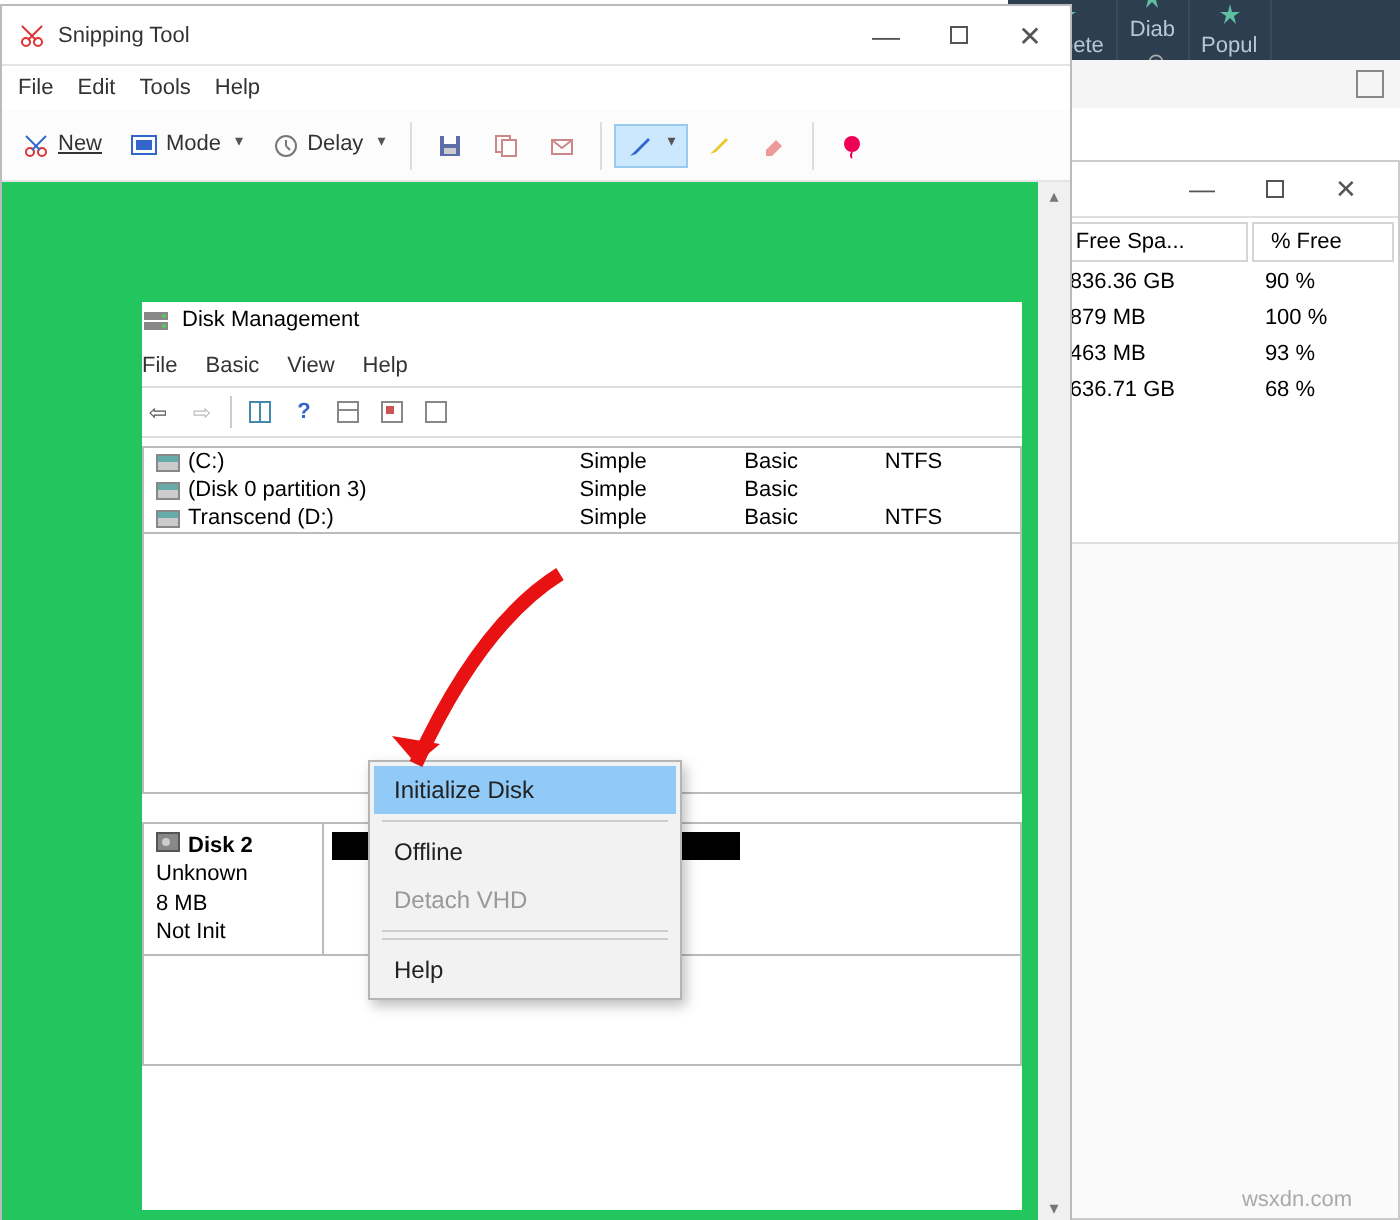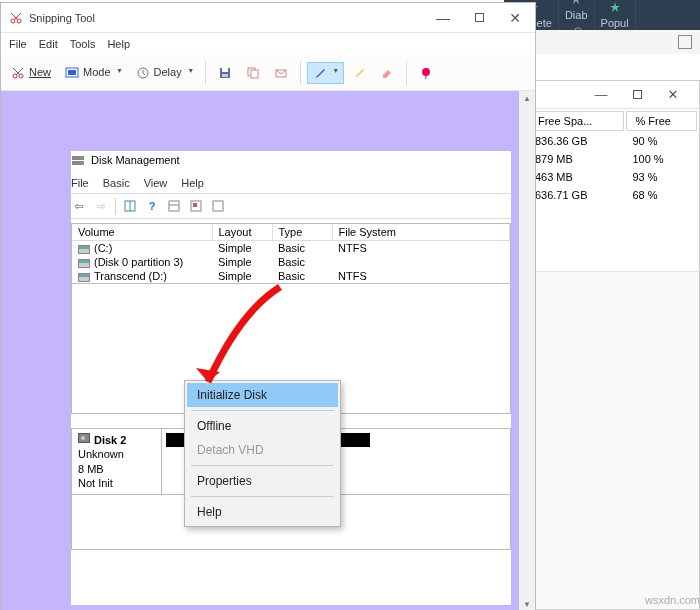--- a/index.html
+++ b/index.html
@@ -22,21 +22,21 @@
 .snip-title { height: 30px; display: flex; align-items: center; justify-content: space-between; padding: 0 2px 0 8px; border-bottom: 1px solid #e5e5e5; }
 .snip-title-l { display: flex; align-items: center; gap: 6px; font-size: 12px; color: #333; }
 .snip-title-r { display: flex; }
 .snip-title-r .win-btn { width: 36px; height: 28px; font-size: 14px; }
 .snip-menu { height: 22px; display: flex; align-items: center; gap: 12px; padding: 0 8px; font-size: 12px; color: #333; }
 .snip-tb { height: 36px; display: flex; align-items: center; gap: 2px; padding: 0 4px; border-bottom: 1px solid #e5e5e5; background: #fcfcfc; }
 .tb-btn { display: flex; gap: 4px; padding: 4px 6px; color: #333; font-size: 12px; }
 .tb-btn.selected { background: #cce8ff; border: 1px solid #99cbee; padding: 3px 5px; }
 .tb-sep { width: 1px; height: 24px; background: #ddd; margin: 0 4px; }
 .dd-arrow::after { content: "▾"; font-size: 8px; margin-left: 3px; color: #555; }
-.snip-content { position: absolute; top: 88px; left: 0; right: 0; bottom: 0; overflow: hidden; background: #c4b5fd; }
+.snip-content { position: absolute; top: 88px; left: 0; right: 0; bottom: 0; overflow: hidden; background: #22c55e; }
 .scroll-v { position: absolute; right: 0; top: 0; bottom: 0; width: 16px; background: #f0f0f0; }
 .scroll-v::before { content: "▴"; position: absolute; top: 2px; width: 100%; text-align: center; font-size: 9px; color: #777; }
 .scroll-v::after { content: "▾"; position: absolute; bottom: 2px; width: 100%; text-align: center; font-size: 9px; color: #777; }
 
 .dm { position: absolute; top: 60px; left: 70px; right: 24px; bottom: 6px; background: #fff; }
 .dm-title { display: flex; align-items: center; gap: 6px; font-size: 12px; padding: 2px 0 6px 0; }
 .dm-menu { display: flex; gap: 14px; padding: 4px 0; font-size: 12px; color: #333; }
 .dm-tb { display: flex; align-items: center; gap: 6px; padding: 4px 0; border-top: 1px solid #ddd; border-bottom: 1px solid #ddd; }
 .dm-tb-ic { width: 16px; height: 16px; display: flex; align-items: center; justify-content: center; color: #555; font-size: 11px; }
 .dm-list { border: 1px solid #bbb; margin-top: 4px; }
@@ -58,21 +58,21 @@
 .disk-ic::after { content: ""; position: absolute; left: 2px; top: 2px; width: 4px; height: 4px; border-radius: 50%; background: #ccc; }
 
 .ctx-menu { position: absolute; top: 380px; left: 184px; width: 157px; background: #f2f2f2; border: 1px solid #b5b5b5; box-shadow: 2px 3px 6px rgba(0,0,0,.25); z-index: 50; padding: 2px; }
 .ctx-item { padding: 5px 10px; font-size: 12px; color: #222; }
 .ctx-item.hover { background: #91c9f7; }
 .ctx-item.dis { color: #999; }
 .ctx-sep { height: 1px; background: #ccc; margin: 3px 4px; }
 
 .arrow { position: absolute; top: 282px; left: 190px; z-index: 60; pointer-events: none; }
 
-.watermark { position: absolute; bottom: 4px; right: 0; color: #aaa; font-size: 11px; z-index: 5; }
+.watermark { position: absolute; bottom: 4px; right: 24px; color: #aaa; font-size: 11px; z-index: 5; }
 </style>
 </head>
 <body>
 
 <div class="bg-tabs">
   <div class="bg-tab">
     <svg viewBox="0 0 10 10" fill="#5fbfa0">
         <path d="M5 0 L4 4 L0 4 L3 6 L2 10 L5 7 L8 10 L7 6 L10 4 L6 4 Z"></path>
       </svg>
     <span>Diabete</span>
@@ -279,26 +279,20 @@
         <span class="dm-tb-ic">
             <svg width="14" height="14" viewBox="0 0 14 14">
               <rect x="2" y="2" width="10" height="10" fill="none" stroke="#888"></rect>
             </svg>
           </span>
       </div>
 
       <div class="dm-list">
         <table>
           <tbody>
-              <tr>
-            <th style="width:140px">Volume</th>
-            <th style="width:60px">Layout</th>
-            <th style="width:60px">Type</th>
-            <th>File System</th>
-          </tr>
           <tr>
                 <td><span class="vol-ic"></span><span>(C:)</span></td>
                 <td>Simple</td>
                 <td>Basic</td>
                 <td>NTFS</td>
               </tr>
           <tr>
                 <td><span class="vol-ic"></span><span>(Disk 0 partition 3)</span></td>
                 <td>Simple</td>
                 <td>Basic</td>
@@ -337,21 +331,20 @@
     </div>
   </div>
 </div>
 
 <div class="ctx-menu">
   <div class="ctx-item hover">Initialize Disk</div>
   <div class="ctx-sep"></div>
   <div class="ctx-item">Offline</div>
   <div class="ctx-item dis">Detach VHD</div>
   <div class="ctx-sep"></div>
-  <div class="ctx-item">Properties</div>
   <div class="ctx-sep"></div>
   <div class="ctx-item">Help</div>
 </div>
 
 <svg class="arrow" width="110" height="120" viewBox="0 0 110 120">
   <path d="M90 5 Q50 30 18 100" stroke="#e81212" stroke-width="7" fill="none"></path>
   <polygon points="18,100 6,86 30,90" fill="#e81212"></polygon>
 </svg>
 
 <div class="watermark">wsxdn.com</div>

